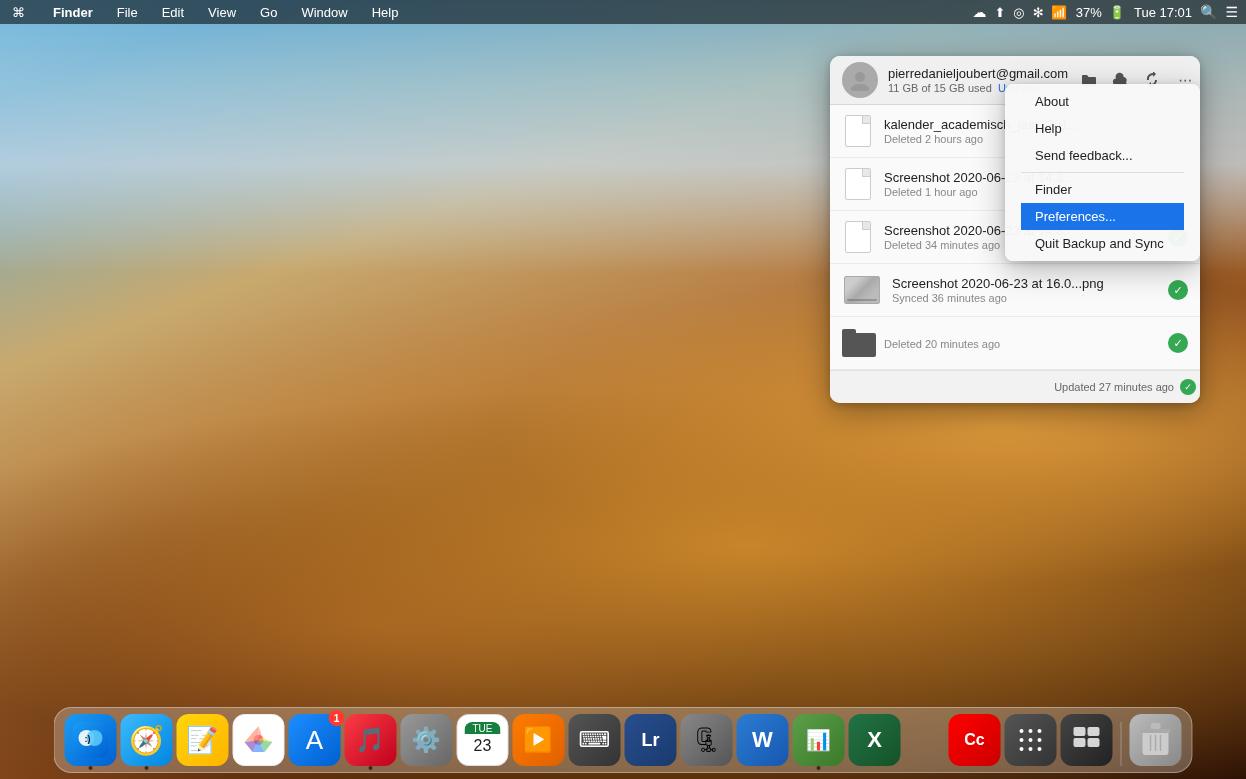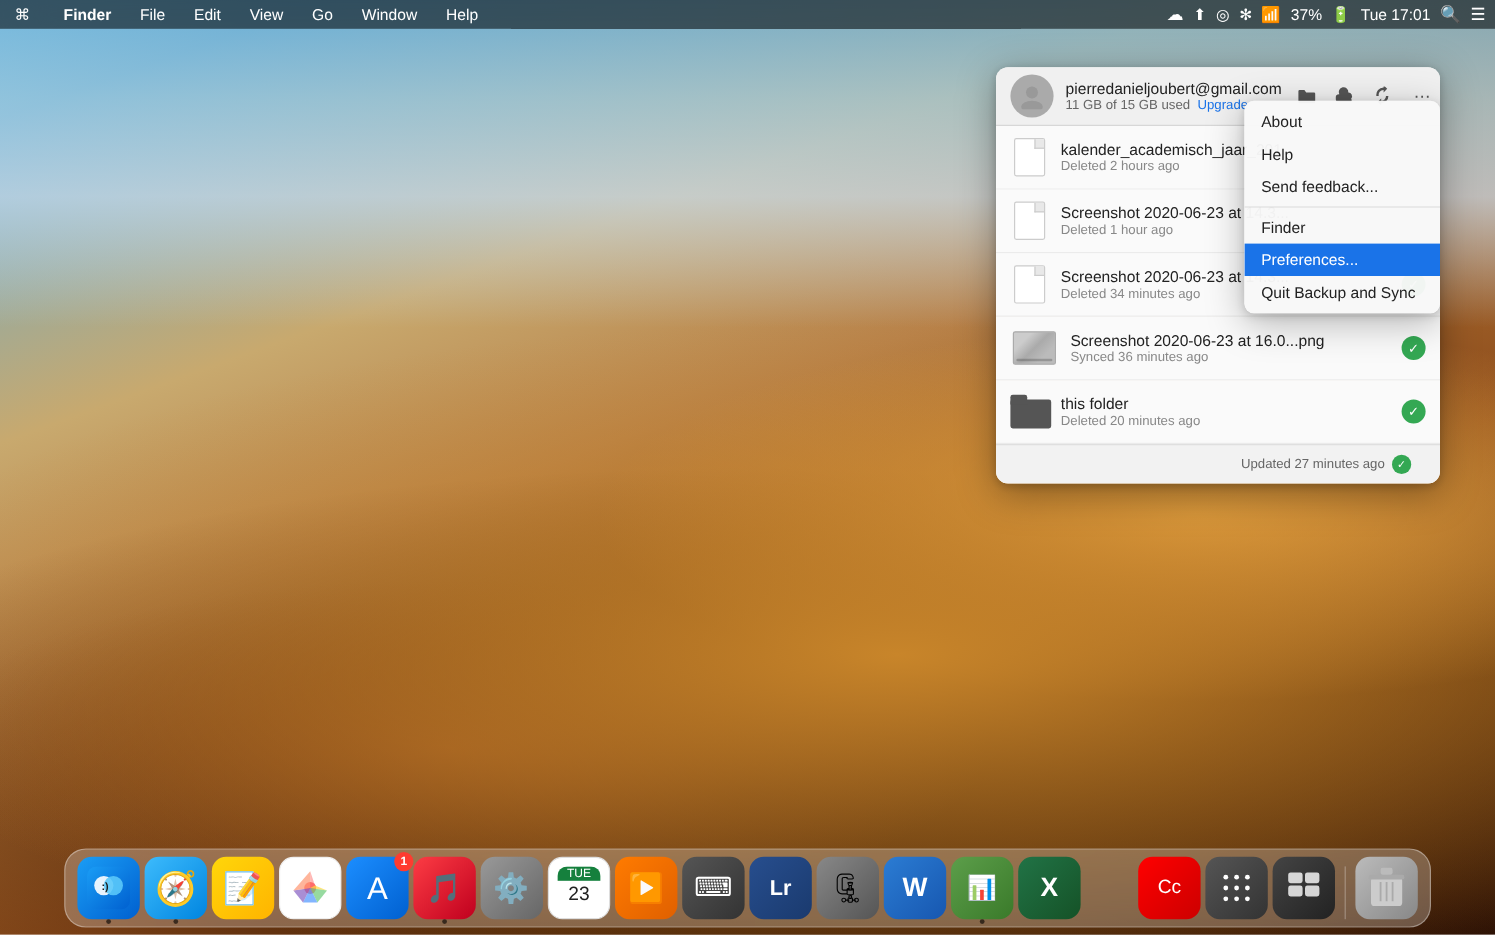--- a/index.html
+++ b/index.html
@@ -291,21 +291,21 @@
       display: flex;
       align-items: center;
       justify-content: center;
       color: white;
       font-size: 11px;
       flex-shrink: 0;
     }
 
     
     .panel-footer {
-      padding: 8px 24px;
+      padding: 8px 4px;
       background: rgba(242,242,242,0.98);
       border-top: 1px solid rgba(0,0,0,0.08);
       display: flex;
       align-items: center;
       justify-content: flex-end;
       font-size: 11px;
       color: #666;
     }
 
     .footer-check {
@@ -319,27 +319,27 @@
       color: white;
       font-size: 9px;
       margin-left: 6px;
     }
 
     
     .context-menu {
       position: absolute;
       top: 28px;
       right: 0px;
-      width: 163px;
+      width: 195px;
       background: rgba(248,248,248,0.97);
       border-radius: 8px;
       box-shadow: 0 8px 32px rgba(0,0,0,0.28), 0 2px 8px rgba(0,0,0,0.15);
       z-index: 300;
       overflow: hidden;
-      padding: 4px 0;
+      padding: 4px 16px;
     }
 
     .context-menu-item {
       padding: 6px 14px;
       font-size: 13px;
       color: #222;
       cursor: pointer;
       display: block;
     }
 
@@ -505,21 +505,20 @@
       </div>
 
       <div class="file-item">
         <div class="file-icon">
           <div style="width:34px;height:28px;position:relative;">
             <div style="position:absolute;bottom:0;left:0;width:34px;height:24px;background:#555;border-radius:2px;"></div>
             <div style="position:absolute;top:0;left:0;width:14px;height:8px;background:#555;border-radius:2px 2px 0 0;"></div>
           </div>
         </div>
         <div class="file-info">
-          <div class="file-name">this folder</div>
           <div class="file-status">Deleted 20 minutes ago</div>
         </div>
         <div class="file-check">✓</div>
       </div>
     </div>
 
     <div class="panel-footer">
       <span>Updated 27 minutes ago</span>
       <div class="footer-check">✓</div>
     </div>
@@ -622,21 +621,21 @@
 
   <div class="dock-item" style="background:linear-gradient(135deg,#5c9e4a,#3a7a2a);">
     <span style="font-size:20px;color:#7fff00;">📊</span>
     <div class="dock-dot"></div>
   </div>
 
   <div class="dock-item" style="background:linear-gradient(135deg,#217346,#155227);color:white;font-weight:bold;font-size:22px;">
     X
   </div>
 
-  <div class="dock-item" style="background:linear-gradient(135deg,#ff0000,#cc0000);color:white;font-weight:normal;font-size:16px;margin-left:44px;">
+  <div class="dock-item" style="background:linear-gradient(135deg,#ff0000,#cc0000);color:white;font-weight:bold;font-size:16px;margin-left:44px;">
     Cc
   </div>
 
   <div class="dock-item" style="background:linear-gradient(135deg,#555,#333);">
     <svg width="28" height="28" viewBox="0 0 28 28">
       <circle cx="5" cy="5" r="2" fill="white"></circle>
       <circle cx="14" cy="5" r="2" fill="white"></circle>
       <circle cx="23" cy="5" r="2" fill="white"></circle>
       <circle cx="5" cy="14" r="2" fill="white"></circle>
       <circle cx="14" cy="14" r="2" fill="white"></circle>

